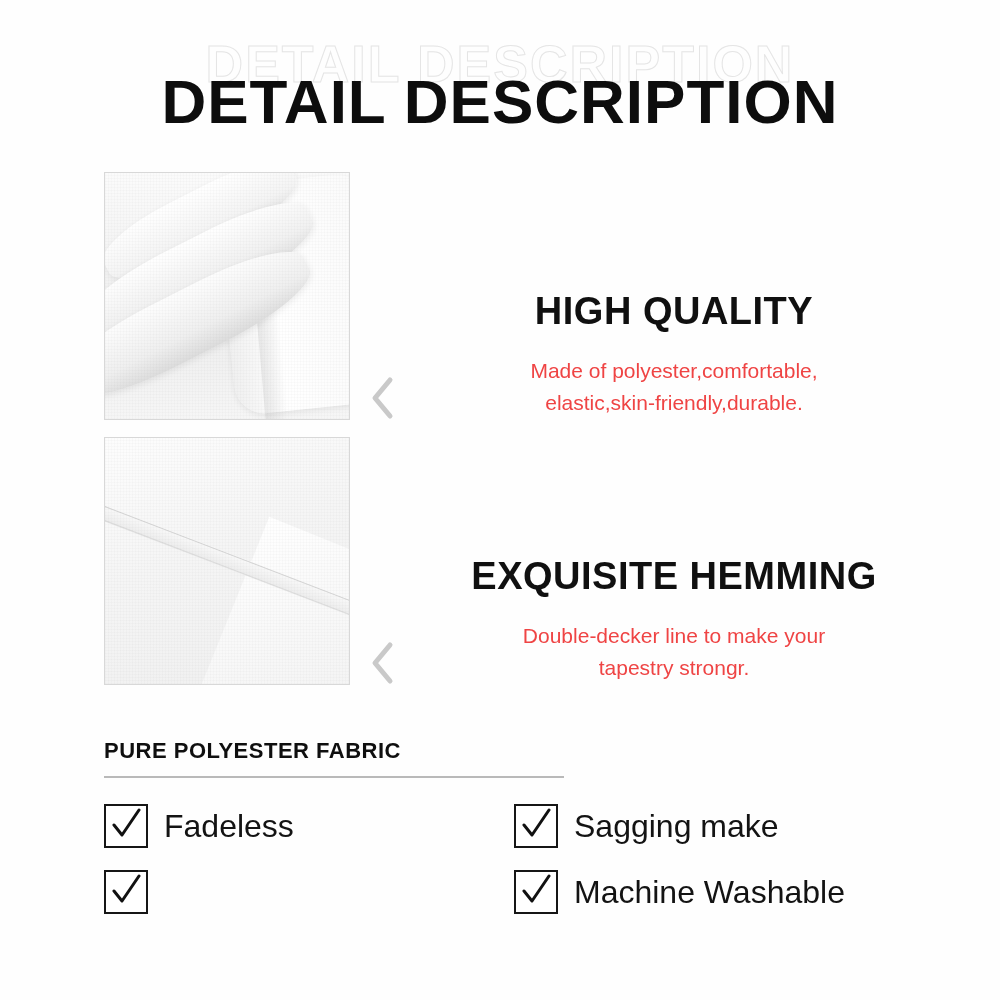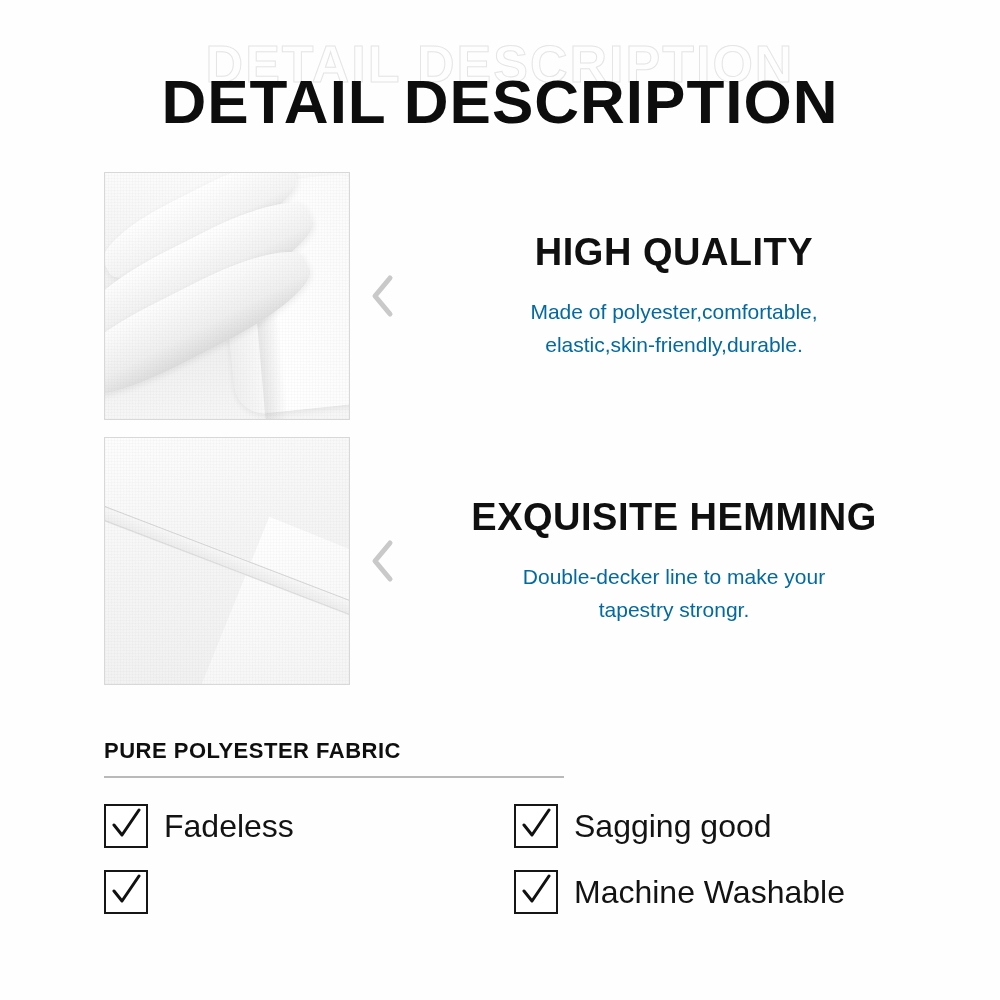--- a/index.html
+++ b/index.html
@@ -53,21 +53,21 @@
     font-weight: bold;
     letter-spacing: 1px;
     color: #0d0d0d;
     white-space: nowrap;
   }
 
   
   .feature {
     position: absolute;
     display: flex;
-    align-items: center;
+    align-items: flex-end;
   }
   .feature-1 { top: 172px; left: 104px; }
   .feature-2 { top: 437px; left: 104px; }
 
   .photo {
     width: 244px;
     height: 246px;
     border: 1px solid #d8d8d8;
     position: relative;
     overflow: hidden;
@@ -177,21 +177,21 @@
     font-size: 38px;
     font-weight: bold;
     letter-spacing: 0.5px;
     color: #101010;
     white-space: nowrap;
     margin-bottom: 22px;
   }
   .feature-desc {
     font-size: 21px;
     line-height: 1.55;
-    color: #0369a1;
+    color: #ef4444;
     white-space: pre-line;
   }
   .feature-1 .feature-text { width: 520px; }
   .feature-2 .feature-text { width: 520px; }
 
   
   .fabric {
     position: absolute;
     top: 738px;
     left: 104px;
@@ -311,21 +311,21 @@
         </span>
         <span class="check-label">Fadeless</span>
       </div>
 
       <div class="check-item">
         <span class="checkbox">
           <svg width="32" height="34" viewBox="0 0 32 34">
             <polyline points="4,17 12,27 29,2" fill="none" stroke="#111111" stroke-width="3" stroke-linecap="round" stroke-linejoin="round"></polyline>
           </svg>
         </span>
-        <span class="check-label">Sagging good</span>
+        <span class="check-label">Sagging make</span>
       </div>
 
       <div class="check-item">
         <span class="checkbox">
           <svg width="32" height="34" viewBox="0 0 32 34">
             <polyline points="4,17 12,27 29,2" fill="none" stroke="#111111" stroke-width="3" stroke-linecap="round" stroke-linejoin="round"></polyline>
           </svg>
         </span>
       </div>
 

